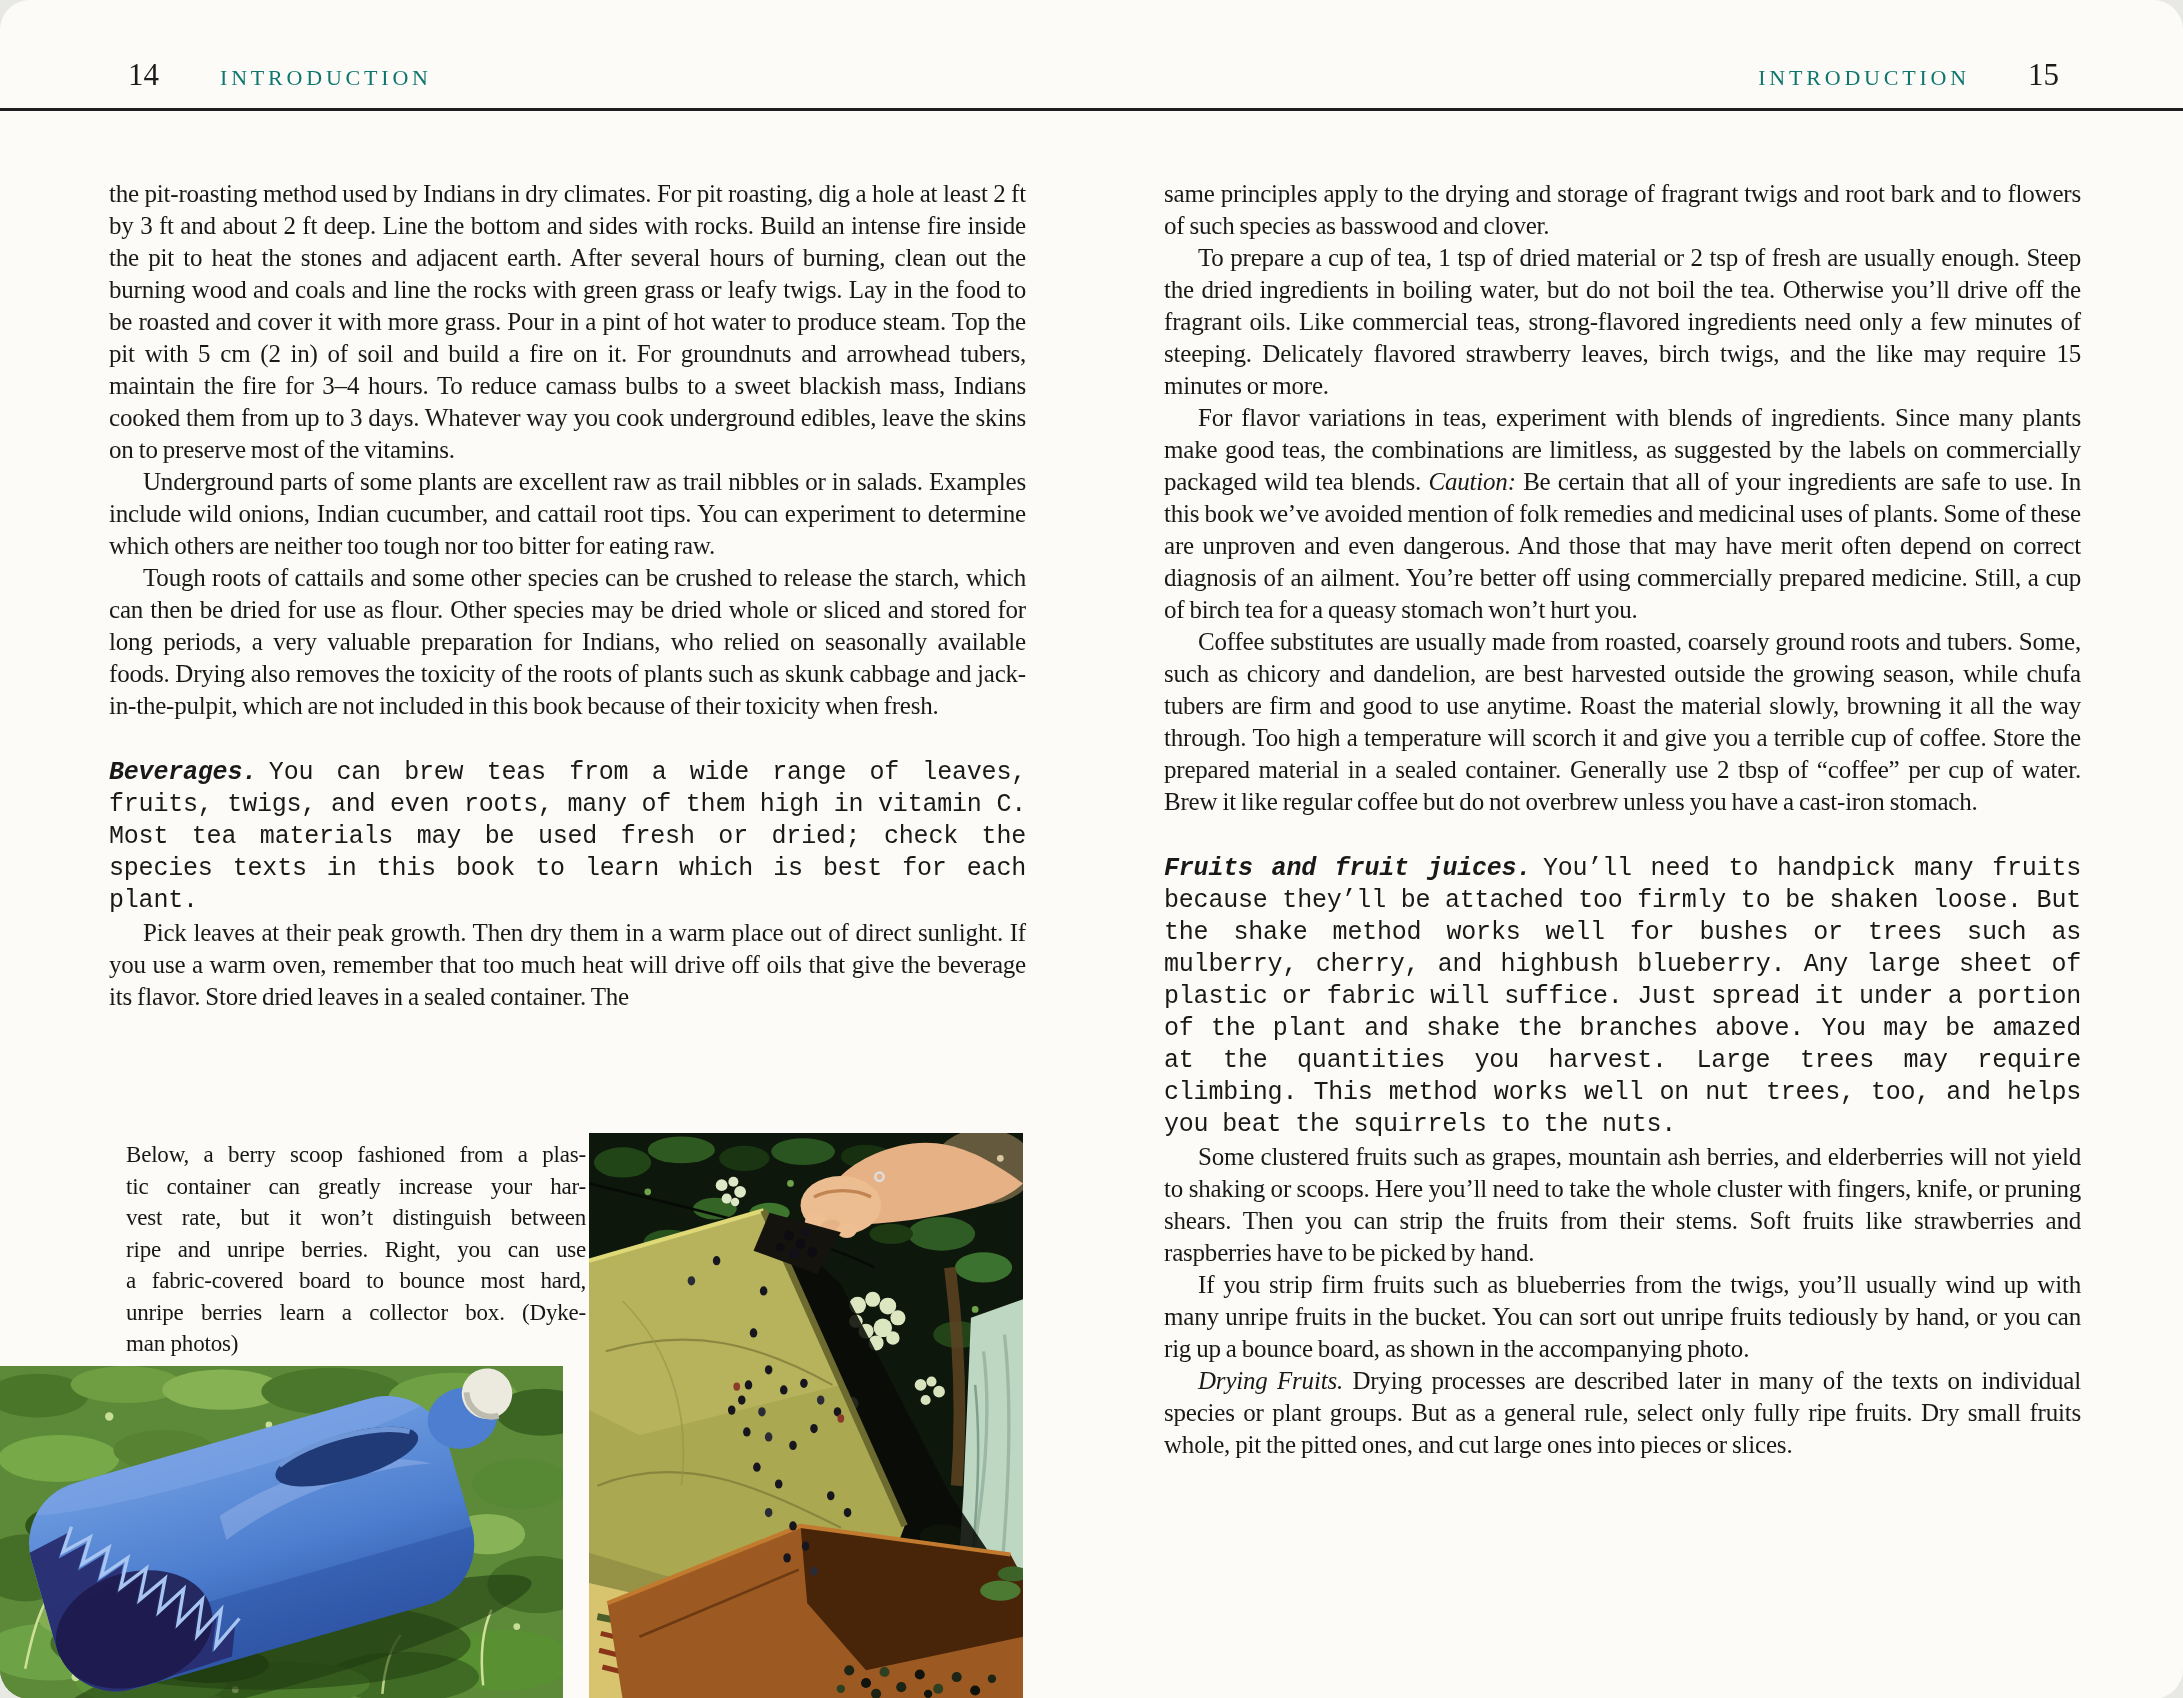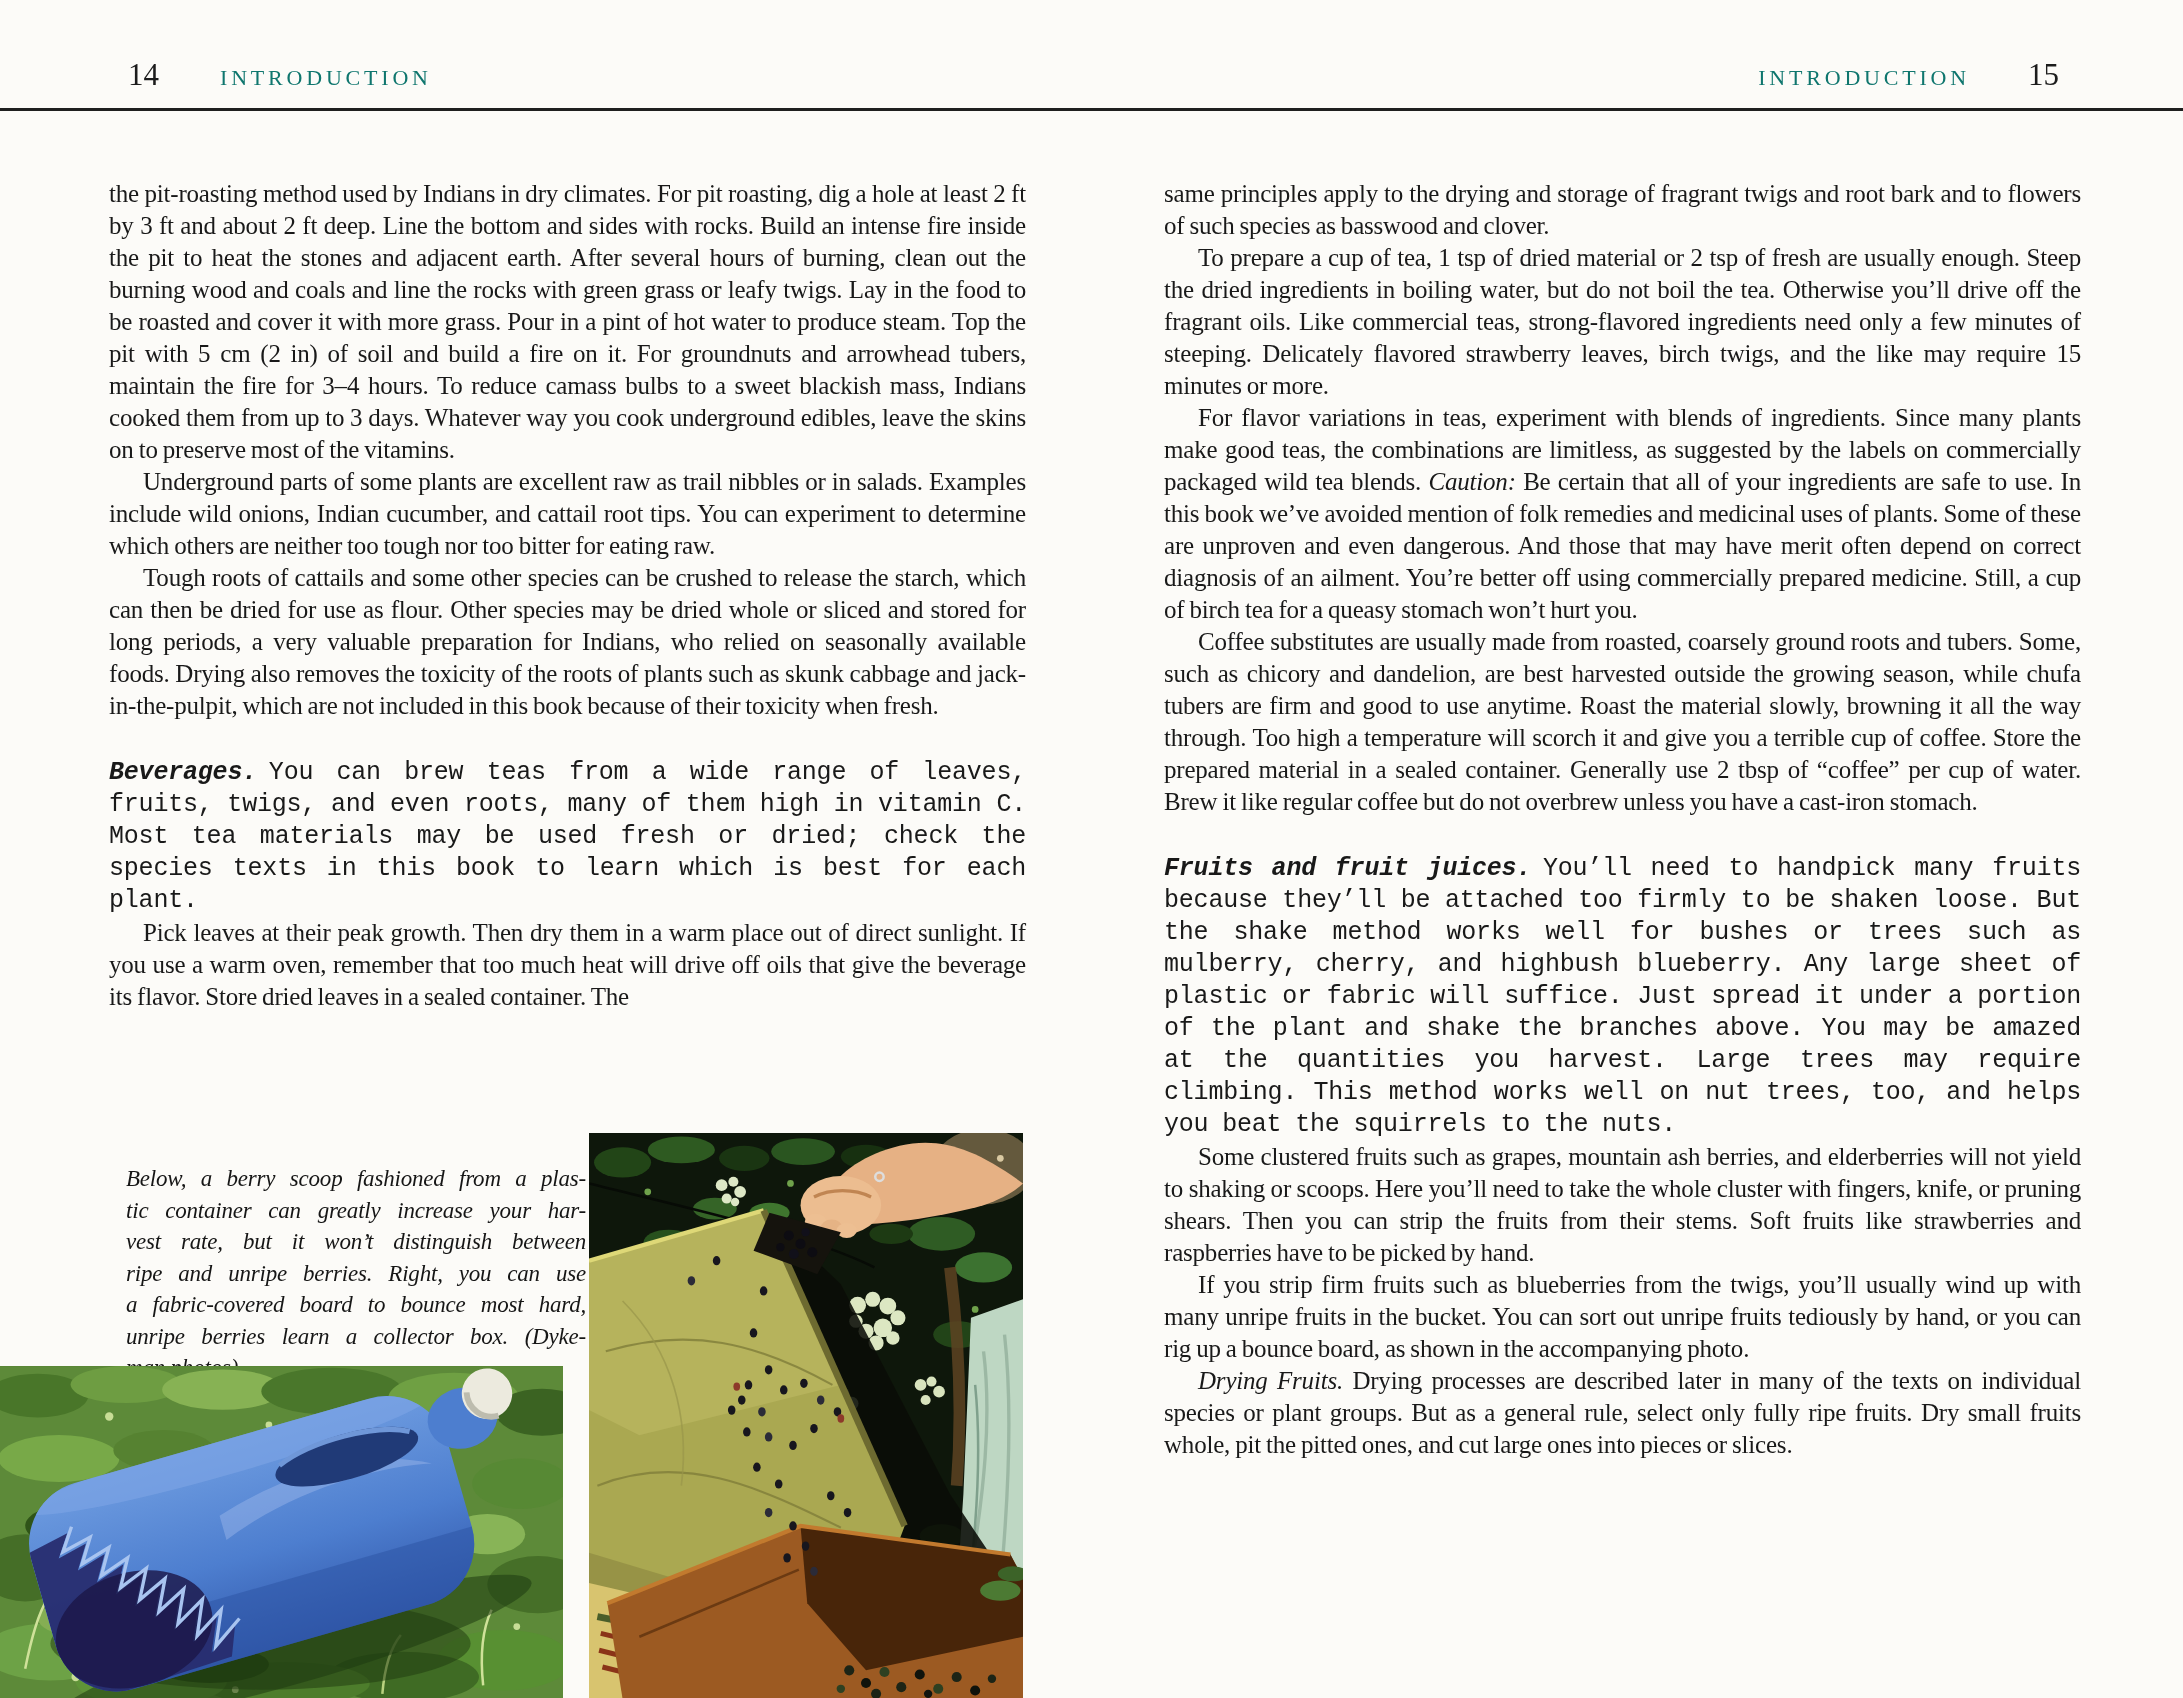--- a/index.html
+++ b/index.html
@@ -1,19 +1,19 @@
 <!DOCTYPE html>
 <html lang="en" style="font-size:13.4px"><head>
 <meta charset="utf-8">
 <style>
   html,body{margin:0;padding:0;background:#e8e8e4;}
   .page{
     position:relative;width:2183px;height:1699px;margin:0 auto;
     background:#fcfbf8;overflow:hidden;
-    font-family:"Liberation Serif","DejaVu Serif",serif;color:#1a1a1a;
+    font-family:"Liberation Serif","DejaVu Serif",serif;color:#1a1a1a;border-radius:30px;
   }
   
   .folio{position:absolute;top:57px;font-size:31px;color:#1c1c1c;}
   .runhead{position:absolute;top:65px;font-size:22px;letter-spacing:3.8px;color:#0f766e;}
   #folio-left{left:128px;}
   #runhead-left{left:220px;}
   #runhead-right{right:213px;}
   #folio-right{right:124px;}
   .head-rule{position:absolute;left:0;top:108px;width:2183px;height:3.4px;background:#1f1f1f;}
   
@@ -26,23 +26,22 @@
   #col-right{left:1164px;}
   .para{margin:0;}
   .para.indent{text-indent:34px;}
   .para.gap{margin-top:35px;font-family:Liberation Mono, monospace;}
   .seg-n{font-style:normal;}
   .seg-i{font-style:italic;}
   .seg-bi{font-style:italic;font-weight:700;margin-right:11.8px;}
   
   .caption{
     position:absolute;left:126px;top:1139px;width:460px;
-    font-size:23px;line-height:31.5px;font-style:italic;color:#161616;
+    font-size:23px;line-height:31.5px;color:#161616;
     letter-spacing:-0.2px;
-    margin-top:24px;
   }
   .cap-line{text-align:justify;text-align-last:justify;}
   .cap-line:last-child{text-align-last:left;}
   
   .photo{position:absolute;overflow:hidden;background:#466f28;}
   #photo-scoop{left:0;top:1366px;width:563px;height:333px;}
   #photo-board{left:589px;top:1133px;width:434px;height:566px;background:#0e170b;}
   svg{display:block;}
 </style>
 </head>

